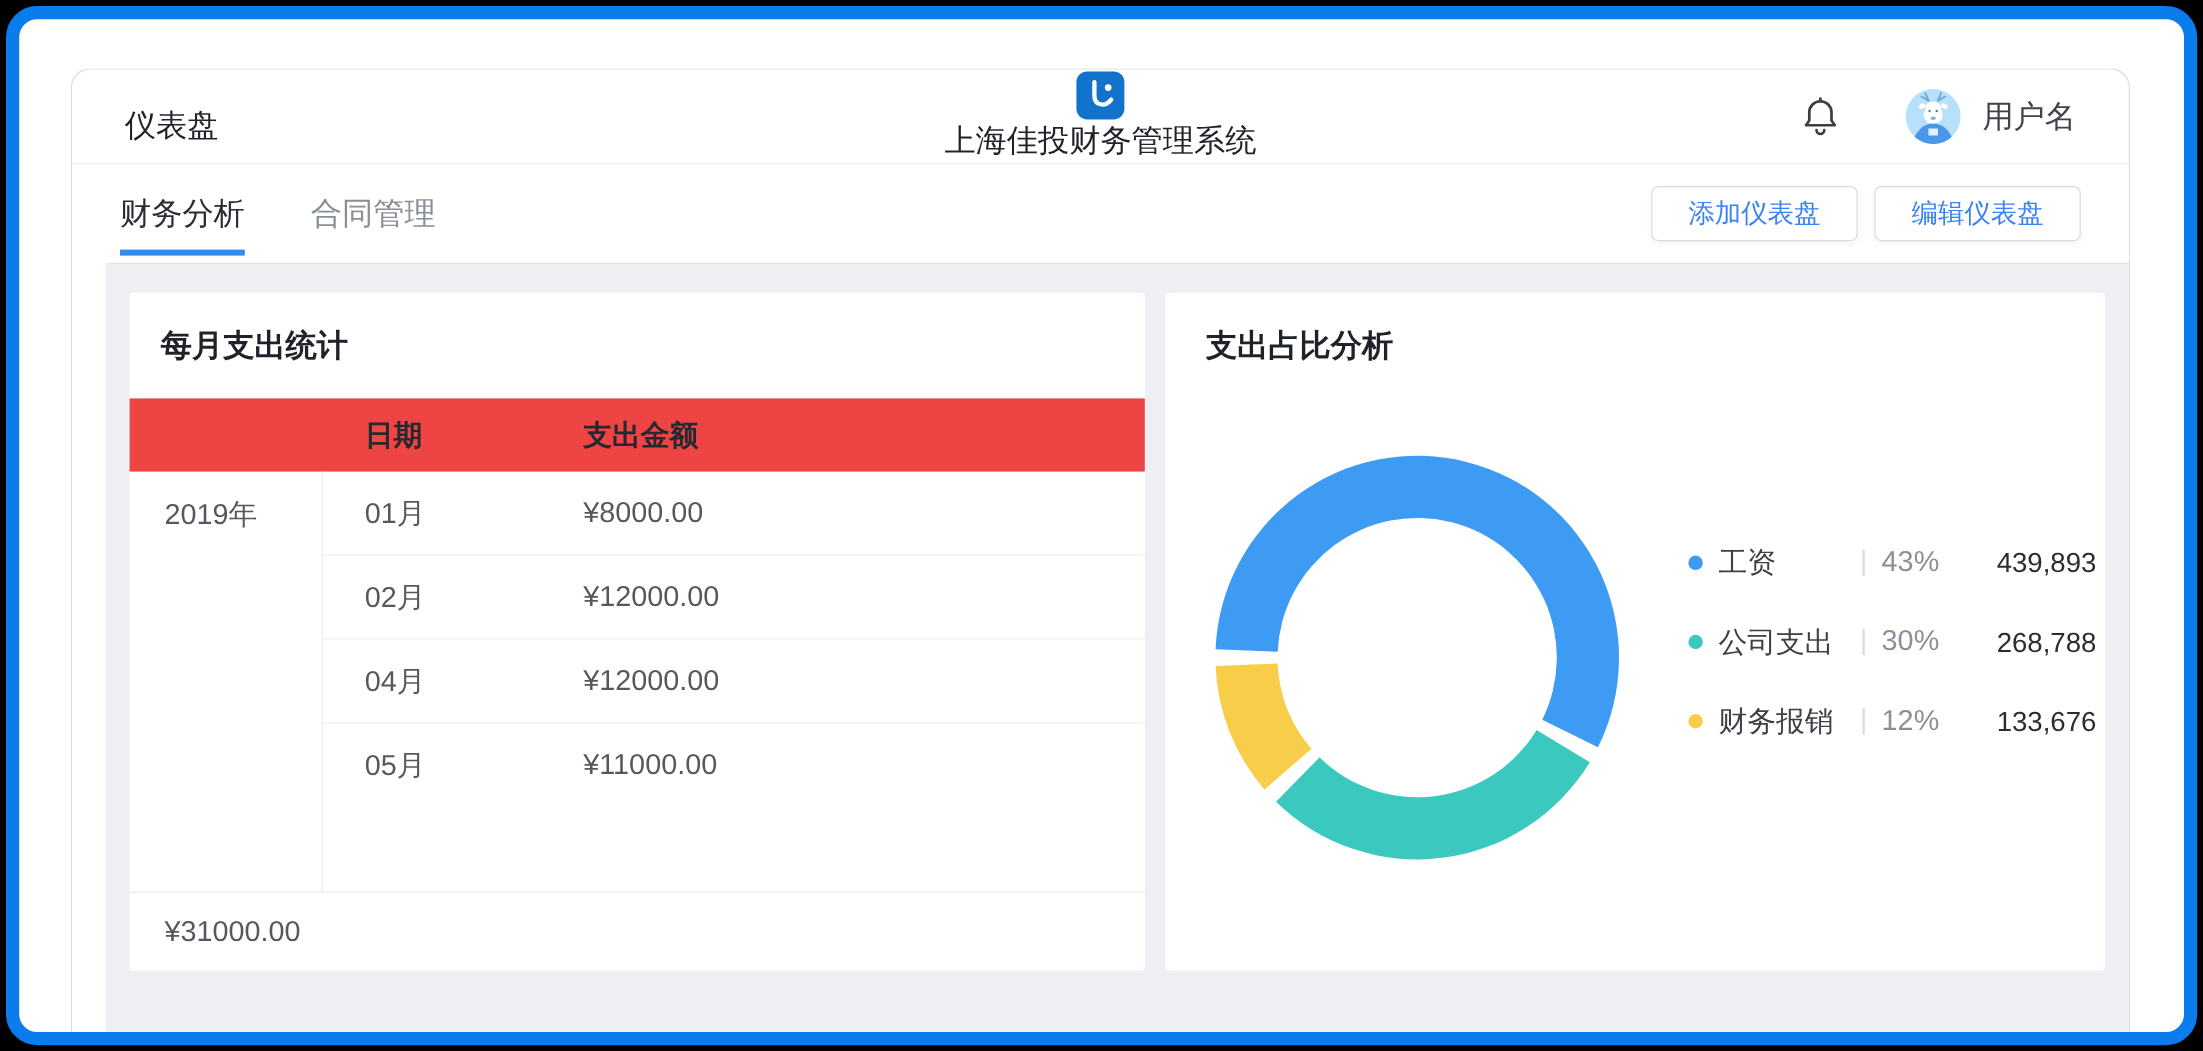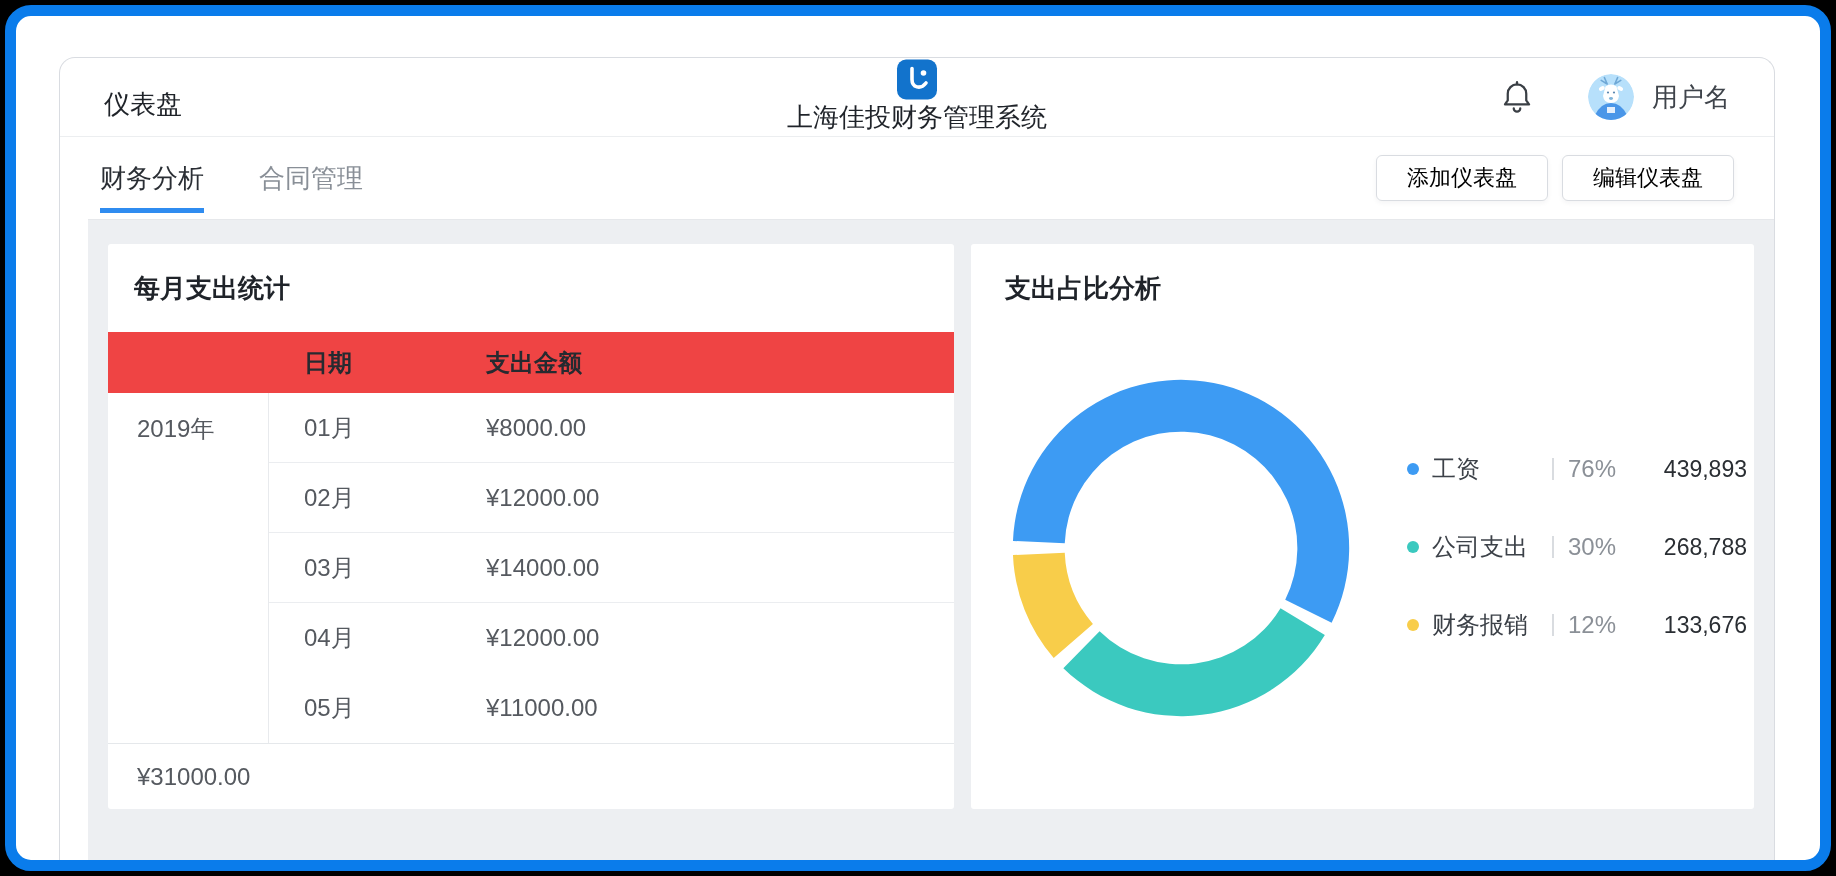--- a/index.html
+++ b/index.html
@@ -62,21 +62,21 @@
   }
   .tab.active { color:#2a2e34; font-weight:500; }
   .tab.active::after {
     content:""; position:absolute; left:0; right:0; bottom:6px; height:5px;
     background:var(--accent,#2f8cf0);
   }
   .tab-actions { display:flex; gap:14px; }
   .btn {
     height:46px; padding:0 30px;
     background:#fff; border:1px solid #d9dce1; border-radius:6px;
-    font-size:22px; color:#000000;
+    font-size:22px; color:#3b82f6;
     font-family:inherit;
     box-shadow:0 2px 5px rgba(30,40,60,.05);
     cursor:pointer; white-space:nowrap;
   }
   
   .content {
     flex:1; background:#edeff2; border-top:1px solid #e6e8eb;
     padding:24px 20px 0 20px;
     display:flex; gap:17px;margin-left:28px;
   }
@@ -108,21 +108,21 @@
   .tsummary {
     height:66px; border-top:1px solid #e5e8eb;
     display:flex; align-items:center; padding-left:29px;
     font-size:24px; color:#55595f;
   }
   .s-label { width:349px; }
   
   .chart-card { flex:1; position:relative; }
   .chart-card h2 { padding:27px 0 0 34px; }
   .donut-svg { position:absolute; left:34px; top:128px; width:352px; height:352px; }
-  .legend { position:absolute; left:436px; top:203px; display:flex; flex-direction:column; gap:34px; }
+  .legend { position:absolute; left:436px; top:203px; display:flex; flex-direction:column; gap:22px; }
   .legend-row { display:flex; align-items:center; width:340px; height:44px; cursor:pointer; }
   .dot { width:12px; height:12px; border-radius:50%; flex:0 0 12px; }
   .l-label { margin-left:13px; width:120px; font-size:24px; color:#3c4148; }
   .l-sep { width:2px; height:22px; background:#d9dce0; flex:0 0 2px; }
   .l-pct { margin-left:14px; width:70px; font-size:24px; color:#8b9097; }
   .l-val { margin-left:auto; font-size:23px; color:#2a2e33; }
 </style>
 </head>
 <body>
 
@@ -195,24 +195,20 @@
           <div class="rows">
             <div class="trow">
               <span class="t-month">01月</span>
               <span class="t-amount">¥8000.00</span>
             </div>
             <div class="trow">
               <span class="t-month">02月</span>
               <span class="t-amount">¥12000.00</span>
             </div>
             <div class="trow">
-              <span class="t-month">03月</span>
-              <span class="t-amount">¥14000.00</span>
-            </div>
-            <div class="trow">
               <span class="t-month">04月</span>
               <span class="t-amount">¥12000.00</span>
             </div>
             <div class="trow">
               <span class="t-month">05月</span>
               <span class="t-amount">¥11000.00</span>
             </div>
           </div>
         </div>
         <div class="tsummary">
@@ -225,21 +221,21 @@
         <svg class="donut-svg" viewBox="0 0 360 360">
             <path d="M 8.15 172.80 A 172 172 0 1 1 334.06 256.48 L 286.59 232.91 A 119 119 0 1 0 61.10 175.02 Z" fill="#3d9bf3"></path>
             <path d="M 327.12 269.10 A 172 172 0 0 1 59.66 302.89 L 96.74 265.02 A 119 119 0 0 0 281.79 241.65 Z" fill="#3bc9bf"></path>
             <path d="M 49.80 292.39 A 172 172 0 0 1 8.15 187.20 L 61.10 184.98 A 119 119 0 0 0 89.92 257.76 Z" fill="#f8cd4a"></path>
           </svg>
         <div class="legend">
           <div class="legend-row">
             <span class="dot" style="background: rgb(61, 155, 243);"></span>
             <span class="l-label">工资</span>
             <span class="l-sep"></span>
-            <span class="l-pct">76%</span>
+            <span class="l-pct">43%</span>
             <span class="l-val">439,893</span>
           </div>
           <div class="legend-row">
             <span class="dot" style="background: rgb(59, 201, 191);"></span>
             <span class="l-label">公司支出</span>
             <span class="l-sep"></span>
             <span class="l-pct">30%</span>
             <span class="l-val">268,788</span>
           </div>
           <div class="legend-row">

